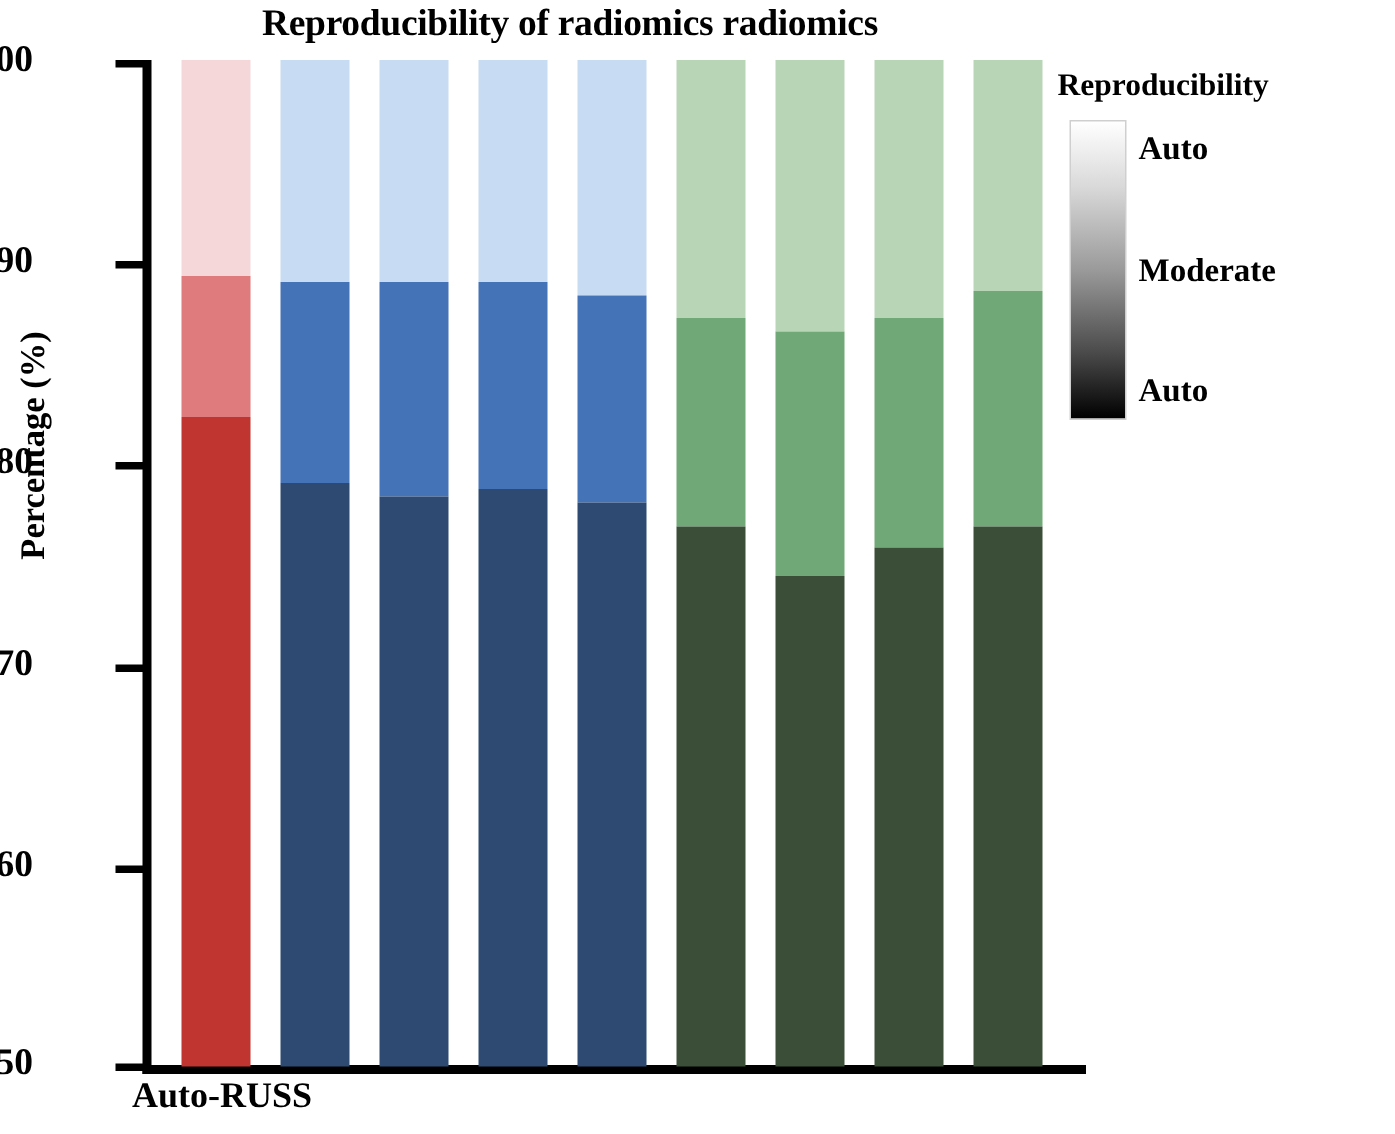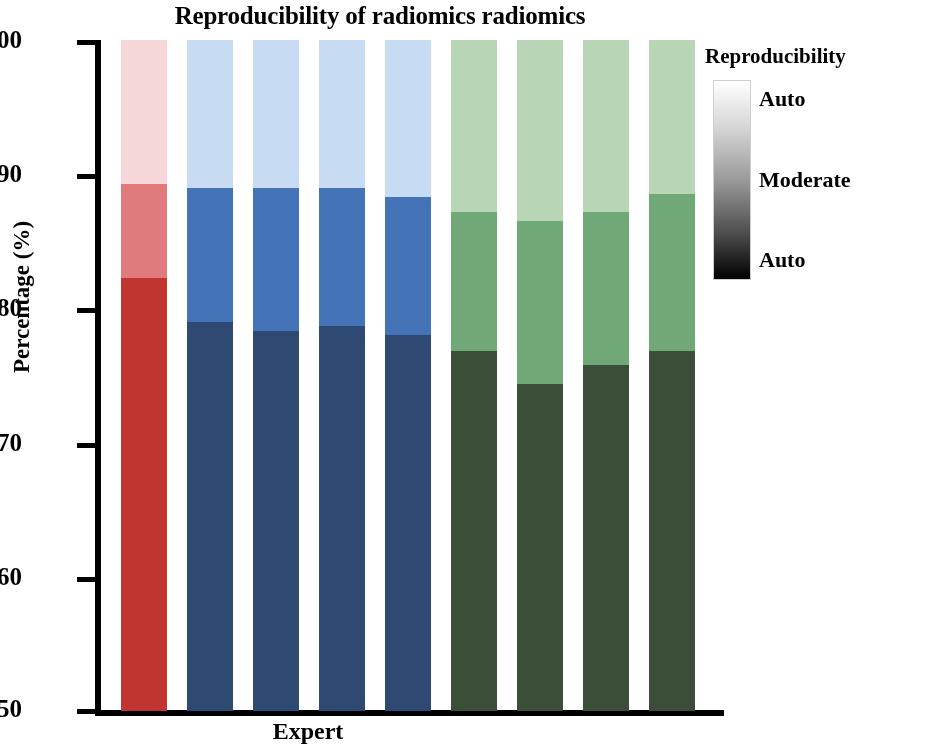--- a/index.html
+++ b/index.html
@@ -126,21 +126,21 @@
         <div class="seg" style="top: 171.776px; height: 152.988px; background: rgb(112, 169, 119);"></div>
         <div class="seg" style="top: 324.764px; height: 346.236px; background: rgb(59, 79, 56);"></div>
       </div>
       <div class="bar" style="left: 649px; top: 40px; height: 671px;">
         <div class="seg" style="top: 0px; height: 154.33px; background: rgb(184, 214, 182);"></div>
         <div class="seg" style="top: 154.33px; height: 157.014px; background: rgb(112, 169, 119);"></div>
         <div class="seg" style="top: 311.344px; height: 359.656px; background: rgb(59, 79, 56);"></div>
       </div>
     </div>
 
-  <div class="group-label" style="left:228px;width:160px">Expert</div>
+  <div class="group-label" style="left:88px;width:112px">Auto-RUSS</div>
 
 </div>
 
 <div id="legend">
   <div id="legend-title">Reproducibility</div>
   <div id="legend-gradient"></div>
   <div class="legend-label" style="top:52px">Auto</div>
   <div class="legend-label" style="top:133px">Moderate</div>
   <div class="legend-label" style="top:213px">Auto</div>
 </div>

